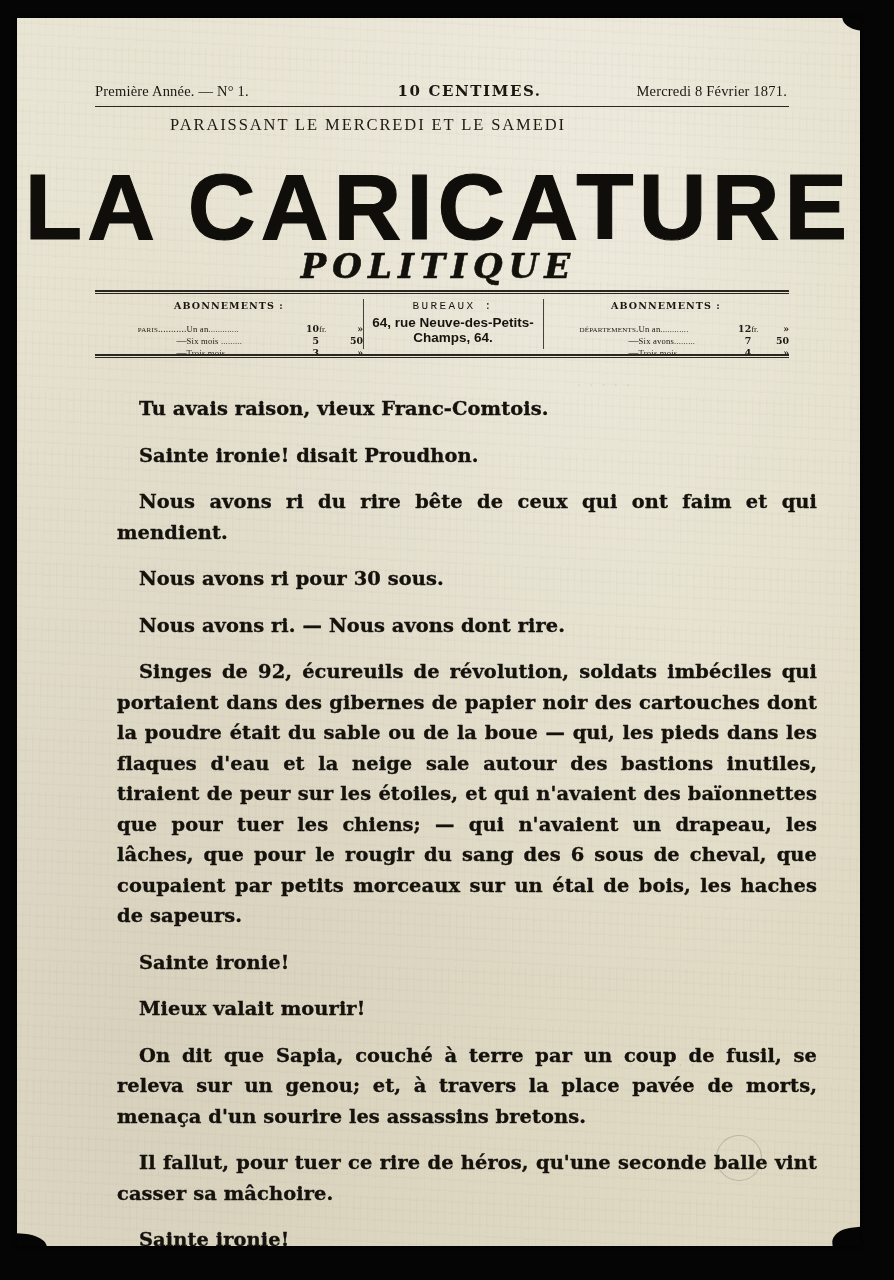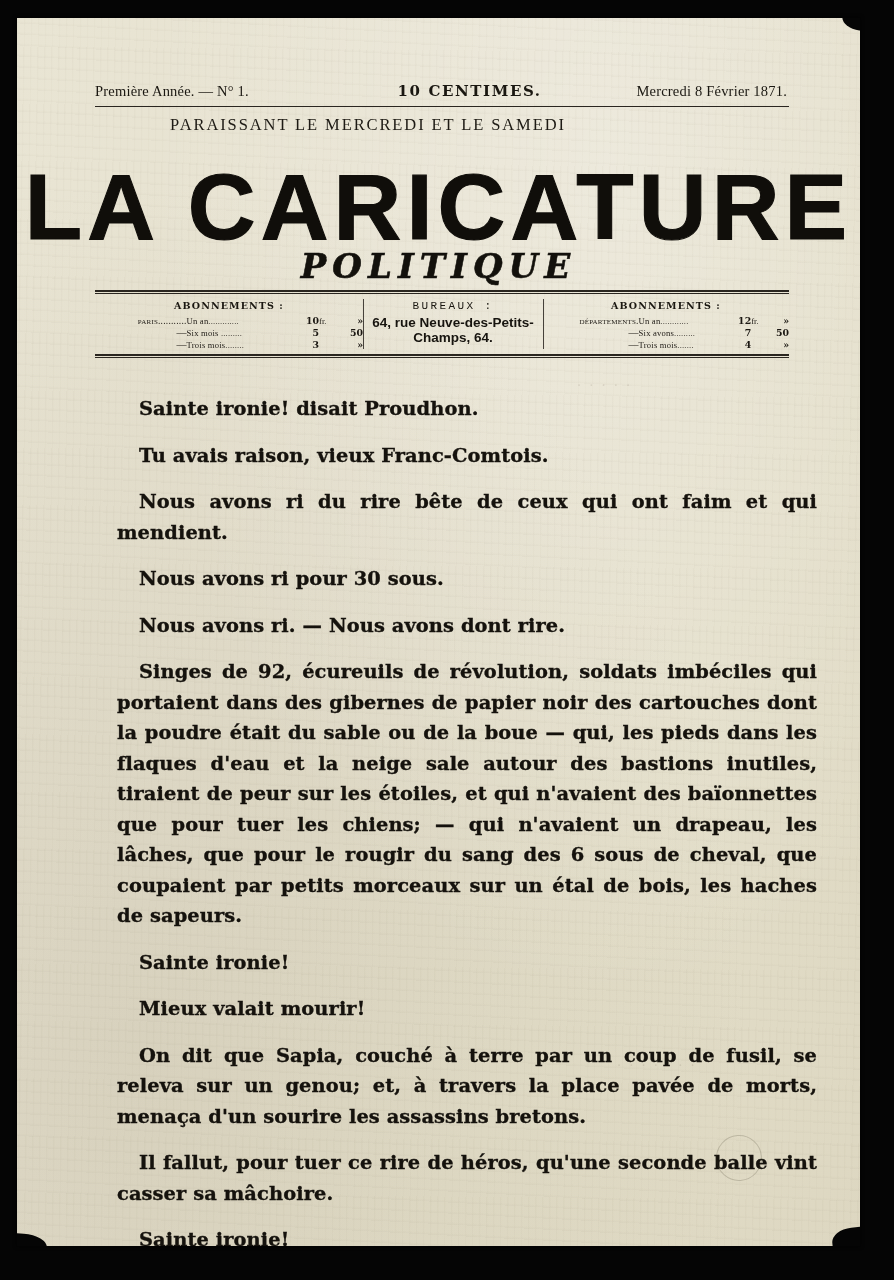--- a/index.html
+++ b/index.html
@@ -211,21 +211,21 @@
     font-size: 13.5px;
     color: #17140f;
     margin-top: 3px;
     letter-spacing: 0px;
   }
 
   table.subs {
     border-collapse: collapse;
     font-size: 8.6px;
     color: #1c1813;
-    margin-top: 4px;
+    margin-top: 12px;
     width: 100%;
   }
   table.subs td { padding: 0.4px 0; white-space: nowrap; vertical-align: baseline; }
   td.sc-region {
     font-variant: small-caps;
     text-transform: lowercase;
     font-size: 9.6px;
     letter-spacing: .2px;
     text-align: right;
     padding-right: 2px;
@@ -406,22 +406,22 @@
             </table>
         </div>
       </div>
 
       <div class="rule-double" id="rules-bottom">
         <span class="r-a"></span>
           <span class="r-b"></span>
       </div>
 
       <div id="article">
+        <p class="short">Tu avais raison, vieux Franc-Comtois.</p>
         <p class="short">Sainte ironie! disait Proudhon.</p>
-        <p class="short">Tu avais raison, vieux Franc-Comtois.</p>
         <p>Nous avons ri du rire bête de ceux qui ont faim et qui mendient.</p>
         <p class="short">Nous avons ri pour 30 sous.</p>
         <p class="short">Nous avons ri. — Nous avons dont rire.</p>
         <p>Singes de 92, écureuils de révolution, soldats imbéciles qui portaient dans des gibernes de papier noir des cartouches dont la poudre était du sable ou de la boue — qui, les pieds dans les flaques d'eau et la neige sale autour des bastions inutiles, tiraient de peur sur les étoiles, et qui n'avaient des baïonnettes que pour tuer les chiens; — qui n'avaient un drapeau, les lâches, que pour le rougir du sang des 6 sous de cheval, que coupaient par petits morceaux sur un étal de bois, les haches de sapeurs.</p>
         <p class="short">Sainte ironie!</p>
         <p class="short">Mieux valait mourir!</p>
         <p>On dit que Sapia, couché à terre par un coup de fusil, se releva sur un genou; et, à travers la place pavée de morts, menaça d'un sourire les assassins bretons.</p>
         <p>Il fallut, pour tuer ce rire de héros, qu'une seconde balle vint casser sa mâchoire.</p>
         <p class="short">Sainte ironie!</p>
       </div>

